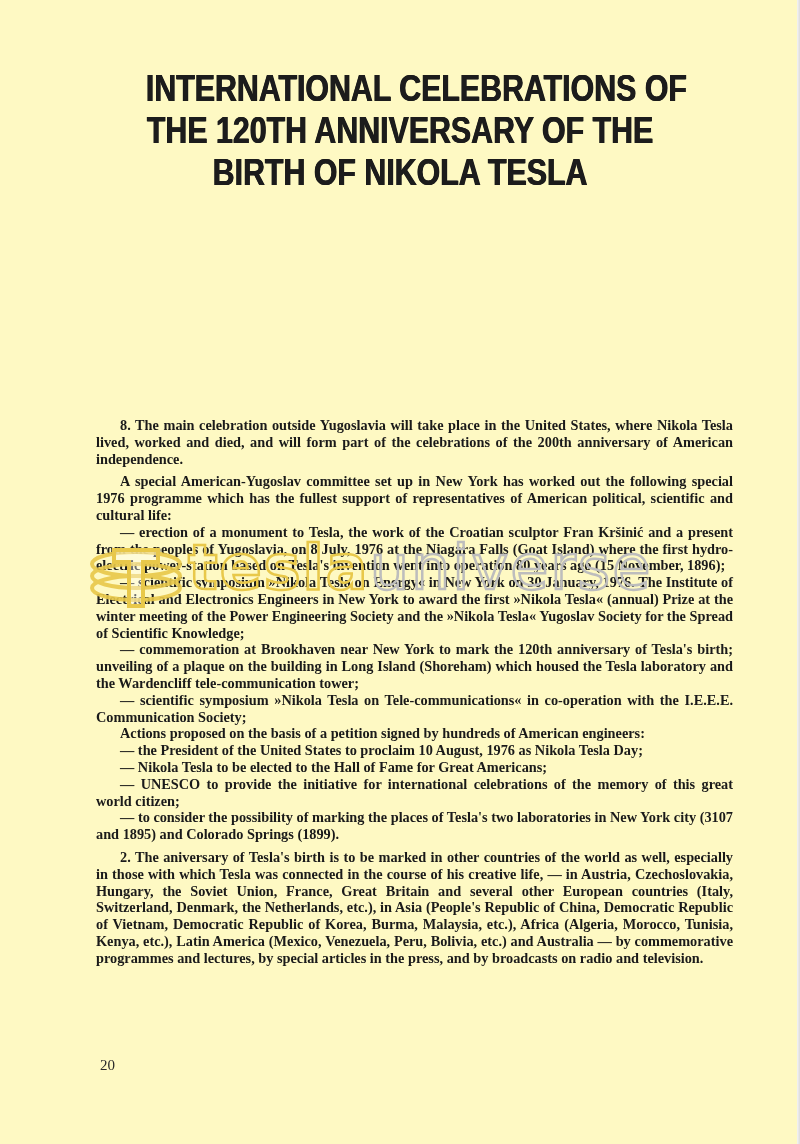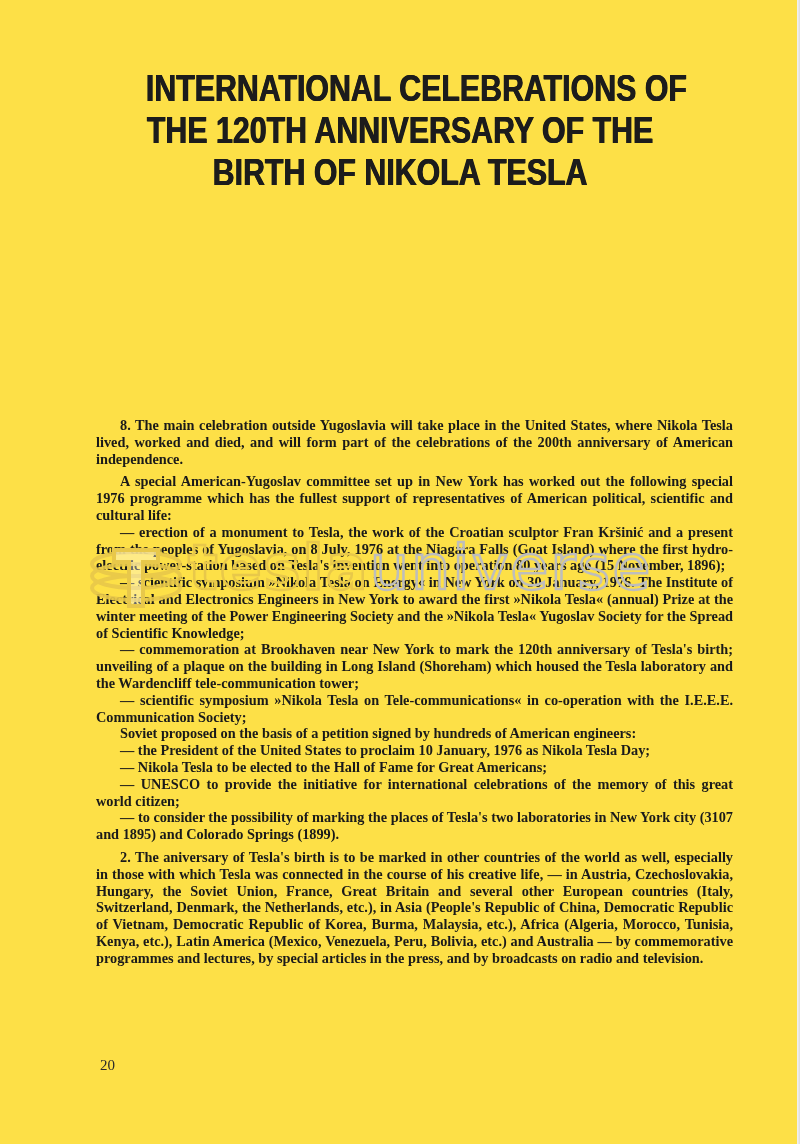--- a/index.html
+++ b/index.html
@@ -1,17 +1,17 @@
 <!DOCTYPE html>
 <html><head>
   <meta charset="utf-8">
   <style>
     html, body { margin: 0; padding: 0; background: #ffffff; }
     body { width: 800px; height: 1144px; position: relative; overflow: hidden; }
-    .page { position: absolute; left: 0; top: 0; width: 800px; height: 1144px; background: #fde047; }
+    .page { position: absolute; left: 0; top: 0; width: 800px; height: 1144px; background: #fef9c3; }
     .right-edge { position: absolute; right: 0; top: 0; width: 3px; height: 1144px; background: linear-gradient(to right, #f4f4f4, #dcdcdc); }
 
     .title {
       position: absolute; left: 90px; top: 68px; width: 620px;
       text-align: center;
       font-family: "Liberation Sans", sans-serif;
       font-weight: 700;
       font-size: 37px;
       line-height: 42px;
       letter-spacing: 0px;
@@ -62,22 +62,22 @@
     <span>BIRTH OF NIKOLA TESLA</span>
   </h1>
 
   <div class="body-text">
     <p>8. The main celebration outside Yugoslavia will take place in the United States, where Nikola Tesla lived, worked and died, and will form part of the celebrations of the 200th anniversary of American independence.</p>
     <p class="gap">A special American-Yugoslav committee set up in New York has worked out the following special 1976 programme which has the fullest support of representatives of American political, scientific and cultural life:</p>
     <p>— erection of a monument to Tesla, the work of the Croatian sculptor Fran Kršinić and a present from the peoples of Yugoslavia, on 8 July, 1976 at the Niagara Falls (Goat Island) where the first hydro-electric power-station based on Tesla's invention went into operation 80 years ago (15 November, 1896);</p>
     <p>— scientific symposium »Nikola Tesla on Energy« in New York on 30 January, 1976. The Institute of Electrical and Electronics Engineers in New York to award the first »Nikola Tesla« (annual) Prize at the winter meeting of the Power Engineering Society and the »Nikola Tesla« Yugoslav Society for the Spread of Scientific Knowledge;</p>
     <p>— commemoration at Brookhaven near New York to mark the 120th anniversary of Tesla's birth; unveiling of a plaque on the building in Long Island (Shoreham) which housed the Tesla laboratory and the Wardencliff tele-communication tower;</p>
     <p>— scientific symposium »Nikola Tesla on Tele-communications« in co-operation with the I.E.E.E. Communication Society;</p>
-    <p>Soviet proposed on the basis of a petition signed by hundreds of American engineers:</p>
-    <p>— the President of the United States to proclaim 10 January, 1976 as Nikola Tesla Day;</p>
+    <p>Actions proposed on the basis of a petition signed by hundreds of American engineers:</p>
+    <p>— the President of the United States to proclaim 10 August, 1976 as Nikola Tesla Day;</p>
     <p>— Nikola Tesla to be elected to the Hall of Fame for Great Americans;</p>
     <p>— UNESCO to provide the initiative for international celebrations of the memory of this great world citizen;</p>
     <p>— to consider the possibility of marking the places of Tesla's two laboratories in New York city (3107 and 1895) and Colorado Springs (1899).</p>
     <p class="gap">2. The aniversary of Tesla's birth is to be marked in other countries of the world as well, especially in those with which Tesla was connected in the course of his creative life, — in Austria, Czechoslovakia, Hungary, the Soviet Union, France, Great Britain and several other European countries (Italy, Switzerland, Denmark, the Netherlands, etc.), in Asia (People's Republic of China, Democratic Republic of Vietnam, Democratic Republic of Korea, Burma, Malaysia, etc.), Africa (Algeria, Morocco, Tunisia, Kenya, etc.), Latin America (Mexico, Venezuela, Peru, Bolivia, etc.) and Australia — by commemorative programmes and lectures, by special articles in the press, and by broadcasts on radio and television.</p>
   </div>
 
   <div class="watermark">
     <svg width="96" height="68" viewBox="0 0 96 68" style="position:absolute;left:0;top:0;">
       <g fill="none" stroke="#e8c84a" stroke-width="4" opacity="0.9">
         <ellipse cx="48" cy="22" rx="44" ry="12"></ellipse>

